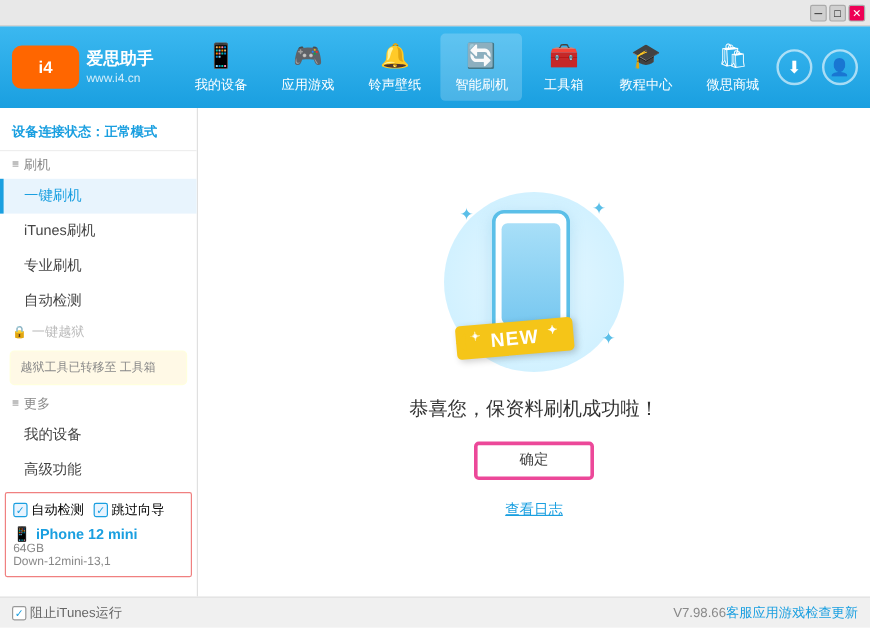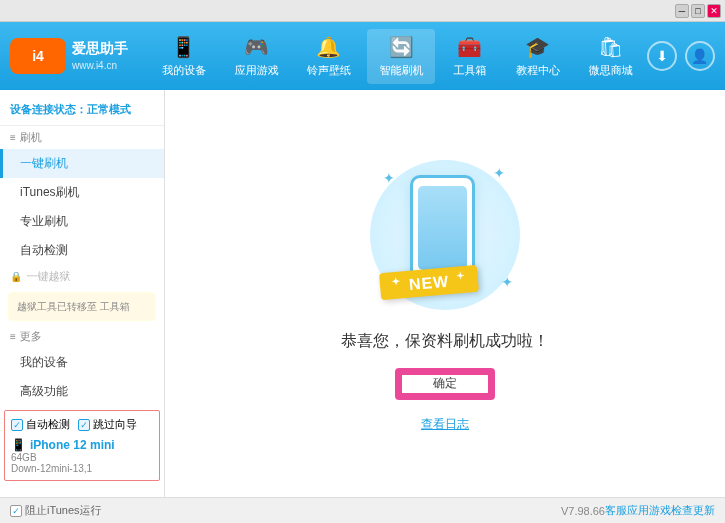--- a/index.html
+++ b/index.html
@@ -259,21 +259,21 @@
     .success-title {
       font-size: 16px;
       color: #333;
       font-weight: normal;
     }
 
     .confirm-btn {
       width: 100px;
       height: 32px;
       background: white;
-      border: 7px solid #ec4899;
+      border: 3px solid #ec4899;
       border-radius: 4px;
       cursor: pointer;
       font-size: 12px;
       color: #444;
     }
 
     .goto-link {
       color: #1a9fe0;
       font-size: 12px;
       cursor: pointer;

